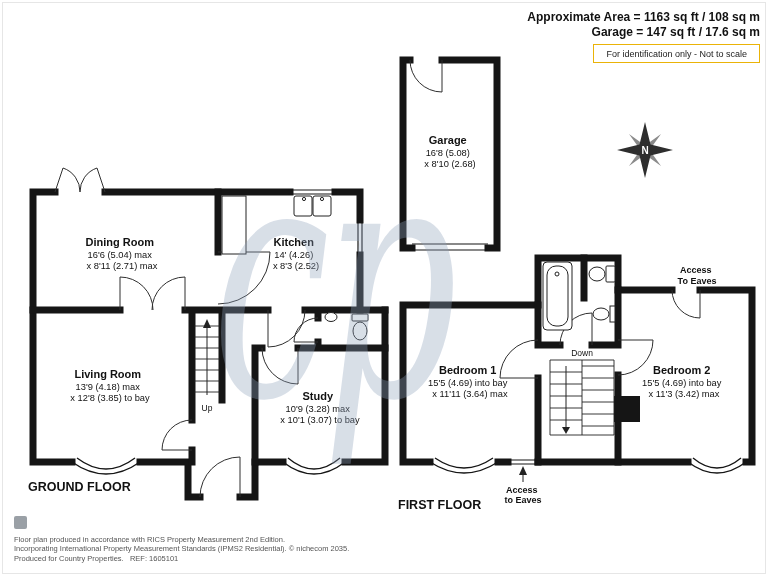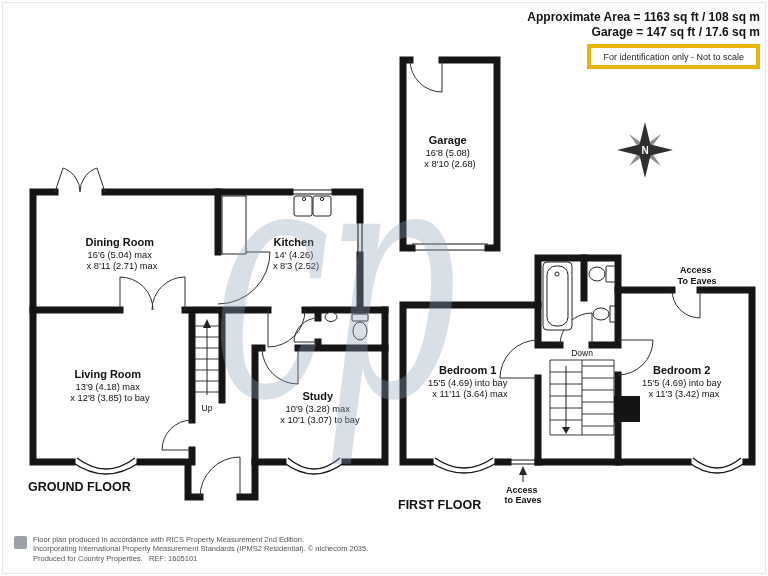--- a/index.html
+++ b/index.html
@@ -3,31 +3,31 @@
 <meta charset="utf-8">
 <style>
   html,body{margin:0;padding:0;background:#fff;}
   .canvas{position:relative;width:768px;height:576px;background:#ffffff;overflow:hidden;
           font-family:"Liberation Sans","DejaVu Sans",sans-serif;color:#111;}
   .frame{position:absolute;inset:2px;border:1px solid #e6e6e6;pointer-events:none;}
 
   
   .header{position:absolute;top:10px;right:8px;text-align:right;z-index:5;}
   .header .hline{font-size:12px;font-weight:bold;line-height:14.5px;white-space:pre;}
-  .disclaimer{display:inline-block;margin-top:5px;border:4px solid #eab308;background:#fff;
+  .disclaimer{display:inline-block;margin-top:5px;border:1px solid #eab308;background:#fff;
               font-size:9px;font-weight:normal;padding:4px 12px 3px;color:#222;}
 
   
   .watermark{position:absolute;left:212px;top:116px;z-index:3;pointer-events:none;
              font-family:"DejaVu Serif",serif;font-style:italic;
              font-size:330px;line-height:330px;letter-spacing:-12px;
              color:#8fa2bc;opacity:.34;transform:scaleX(.64);transform-origin:left top;}
 
   
-  .footer{position:absolute;left:14px;bottom:13px;display:flex;gap:6px;align-items:flex-start;z-index:5;}
+  .footer{position:absolute;left:14px;bottom:13px;display:flex;gap:6px;align-items:flex-start;z-index:5;flex-direction:column;}
   .footer-logo{width:13px;height:13px;background:#9aa0a6;border-radius:2px;flex:none;margin-top:1px;}
   .footer-text div{font-size:7.5px;line-height:9.5px;color:#555;white-space:pre-wrap;}
 
   
   svg{position:absolute;left:0;top:0;z-index:1;}
   .wall{stroke:#151515;stroke-width:7;fill:none;stroke-linecap:square;}
   .thin{stroke:#151515;stroke-width:1.2;fill:none;}
   .door{stroke:#2f2f2f;stroke-width:1;fill:none;}
   .bay{stroke:#151515;stroke-width:1.3;fill:none;}
   .fix{stroke:#222;stroke-width:1;fill:#fff;}

